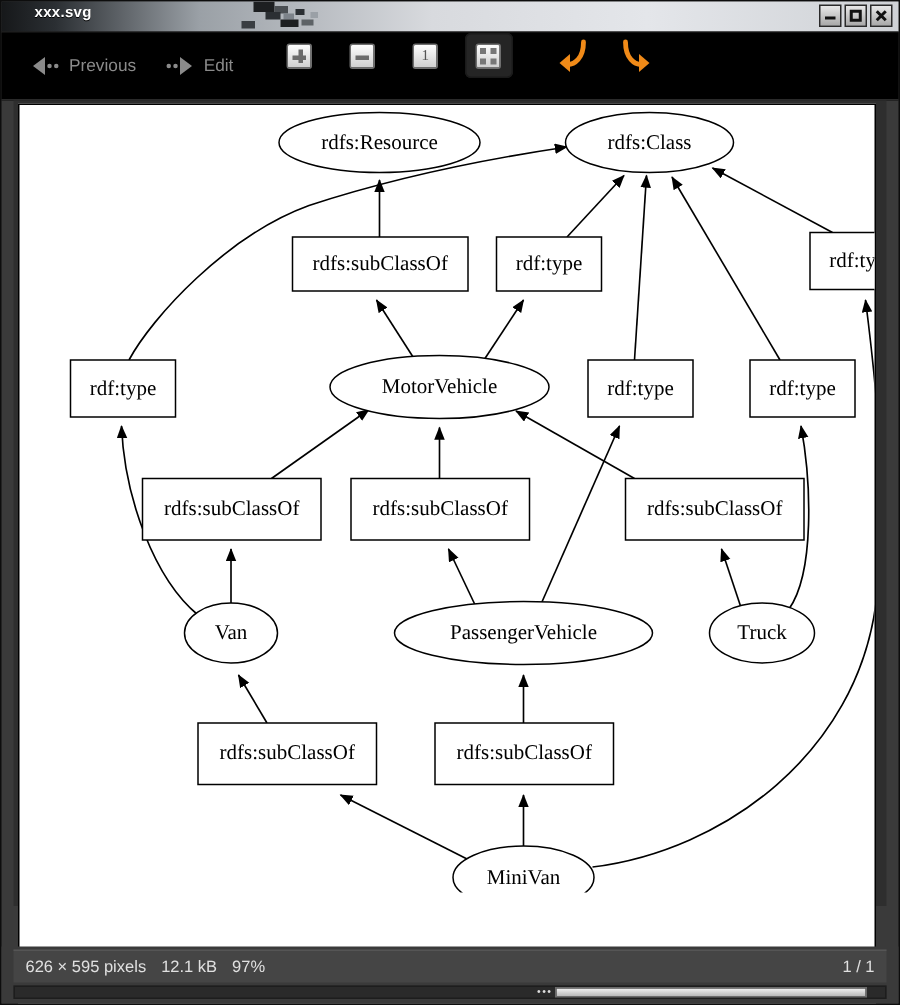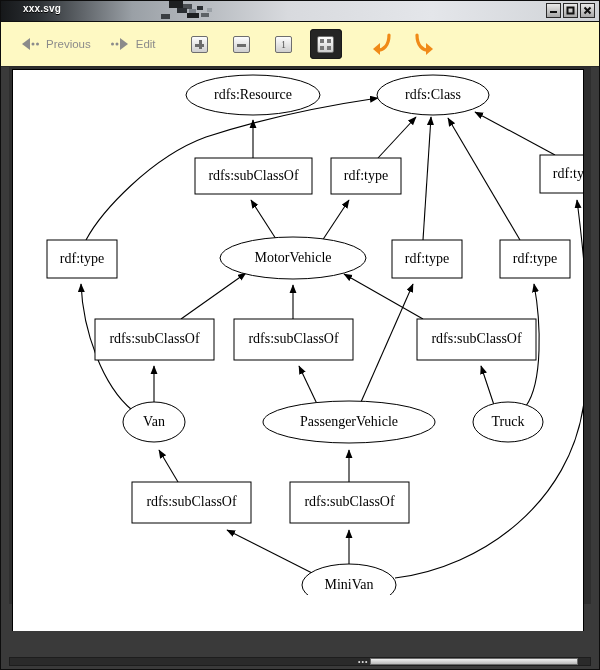--- a/index.html
+++ b/index.html
@@ -86,23 +86,22 @@
     font-size: 11.5px;
     color: #e3e3e3;
     padding: 3px 8px;
     border-radius: 2px;
     cursor: default;
   }
 
   
   .toolbar {
     height: 44px;
-    background: #fef9c3;
-    display: flex;
-    align-items: center;
+    background: #000000;
+    display: flex;
     padding: 0 10px;
     border-bottom: 1px solid #2a2a2a;
     gap: 2px;
   }
   .tb-nav {
     display: flex;
     align-items: center;
     gap: 5px;
     padding: 4px 8px;
     color: #8b8b8b;
@@ -520,19 +519,27 @@
           <g>
             <ellipse class="graph-node-ell" cx="318" cy="603" rx="47" ry="21"></ellipse>
             <text class="graph-label" x="318" y="604">MiniVan</text>
           </g>
         </g>
       </svg>
     </div>
   </div>
 
   <div class="statusbar">
+    <div class="status-inner">
+      <div class="status-left">
+        <span>626 × 595 pixels</span>
+        <span>12.1 kB</span>
+        <span>97%</span>
+      </div>
+      <div class="status-right">1 / 1</div>
+    </div>
     <div class="hscroll">
       <div class="hscroll-dots">•••</div>
       <div class="hscroll-thumb"></div>
     </div>
   </div>
 
 </div>
 
 </body></html>

